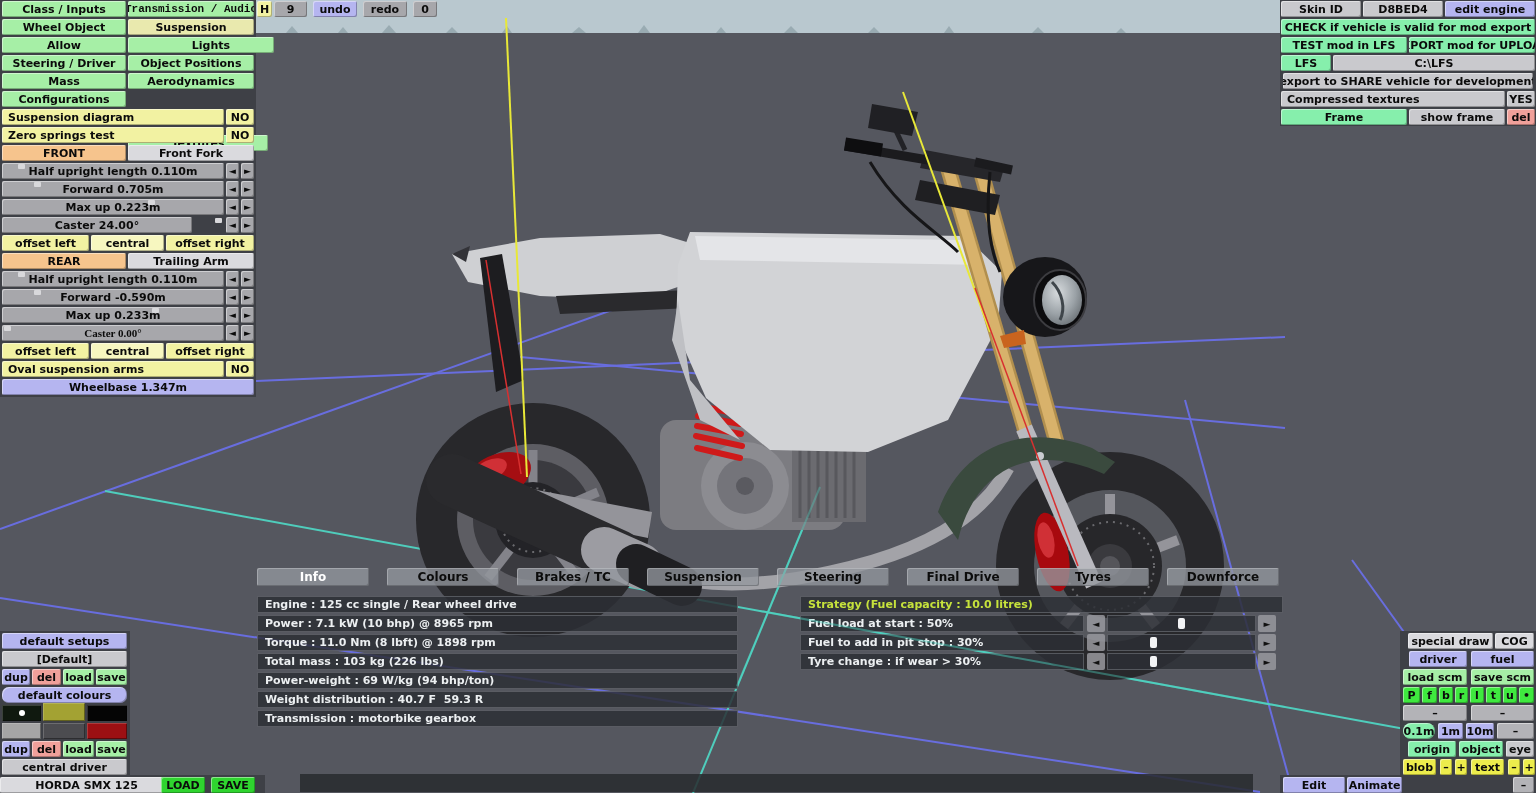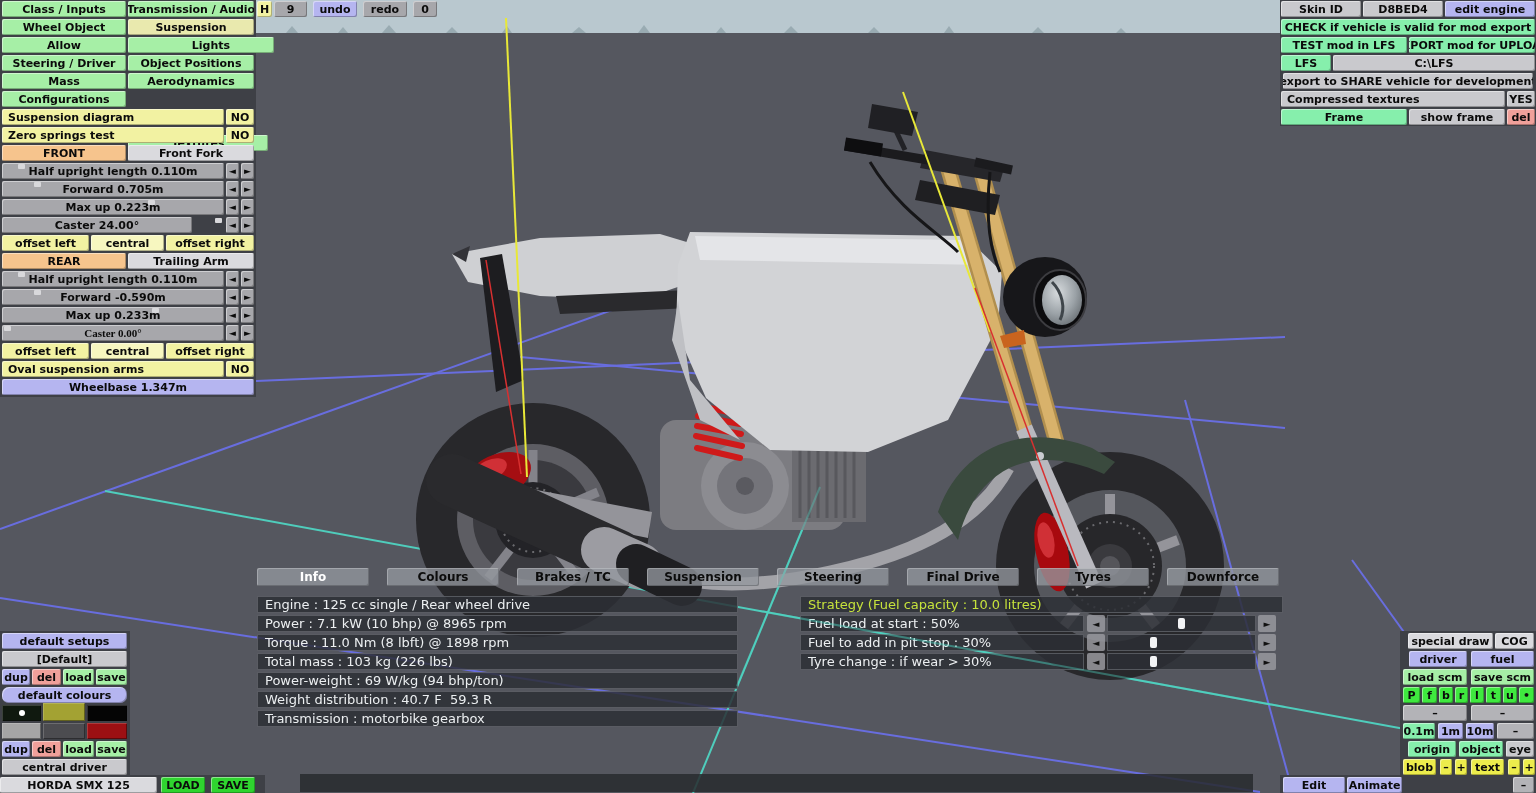--- a/index.html
+++ b/index.html
@@ -16,21 +16,21 @@
   .graybtn{background:#c9c9cd}.lgray{background:#dadade}.lav{background:#b5b5f0}
   .cyan{background:#86efac}.salmon{background:#f0a09a}.bgreen{background:#2fd42f}
   .vgreen{background:#3fe93f}.byellow{background:#ecec4c}.dgray{background:#b3b3b7}
   .handle-mark{position:absolute;width:7px;height:5px;background:#d8d8db;border-radius:1px;}
   .arrowbtn{font-size:9px;}
   .tab{position:absolute;top:568px;width:112px;height:18px;background:rgba(148,151,158,.78);
        color:#0c0c0c;font-weight:bold;font-size:12px;display:flex;align-items:center;justify-content:center;
        border-radius:2px;box-shadow:inset 1px 1px 0 rgba(255,255,255,.25), inset -1px -1px 0 rgba(0,0,0,.2);}
   .tab.active{color:#ffffff;}
   .drow{position:absolute;height:17px;background:rgba(44,46,52,.84);border:1px solid rgba(150,153,160,.4);
-        box-sizing:border-box;color:#eceff1;font-weight:normal;font-size:13px;display:flex;align-items:center;
+        box-sizing:border-box;color:#eceff1;font-weight:bold;font-size:11px;display:flex;align-items:center;
         padding-left:7px;white-space:pre;}
   .strategy-title{color:#c6e23c;}
   .sl-arrow{position:absolute;height:17px;width:18px;background:rgba(152,152,158,.85);border-radius:2px;
         display:flex;align-items:center;justify-content:center;font-size:9px;font-weight:bold;color:#111;}
   .sl-track{position:absolute;height:17px;background:rgba(44,46,52,.84);border:1px solid rgba(150,153,160,.4);box-sizing:border-box;}
   .sl-handle{position:absolute;top:2px;width:7px;height:11px;background:#f2f3f5;border-radius:2px;}
   .swatch{position:absolute;width:40px;height:16px;box-shadow:inset 1px 1px 0 rgba(255,255,255,.18), inset -1px -1px 0 rgba(0,0,0,.4);}
   .dot{width:6px;height:6px;border-radius:50%;background:#fff;}
   .bottombar{position:absolute;left:300px;top:774px;width:953px;height:18px;background:rgba(40,42,46,.85);}
   svg{display:block;}
@@ -186,21 +186,21 @@
   </svg>
 
   <div class="backing" style="left:0;top:0;width:256px;height:397px;"></div>
   <div class="backing" style="left:1280px;top:0;width:256px;height:126px;"></div>
   <div class="backing" style="left:0;top:631px;width:130px;height:146px;"></div>
   <div class="backing" style="left:0;top:775px;width:265px;height:18px;"></div>
   <div class="backing" style="left:1400px;top:631px;width:136px;height:144px;"></div>
   <div class="backing" style="left:1280px;top:775px;width:256px;height:18px;"></div>
 
   <div class="btn green" style="left:2px;top:1px;width:124px;">Class / Inputs</div>
-  <div class="btn green" style="left:128px;top:1px;width:126px;">Transmission / Audio</div>
+  <div class="btn green" style="left:128px;top:1px;width:126px;font-family:Liberation Mono, monospace;">Transmission / Audio</div>
   <div class="btn green" style="left:2px;top:19px;width:124px;">Wheel Object</div>
   <div class="btn sel" style="left:128px;top:19px;width:126px;">Suspension</div>
   <div class="btn green" style="left:2px;top:37px;width:124px;">Allow</div>
   <div class="btn green" style="left:128px;top:37px;width:126px;padding-left:20px;">Lights</div>
   <div class="btn green" style="left:2px;top:55px;width:124px;">Steering / Driver</div>
   <div class="btn green" style="left:128px;top:55px;width:126px;">Object Positions</div>
   <div class="btn green" style="left:2px;top:73px;width:124px;">Mass</div>
   <div class="btn green" style="left:128px;top:73px;width:126px;">Aerodynamics</div>
   <div class="btn green" style="left:2px;top:91px;width:124px;">Configurations</div>
   <div class="btn green" style="left:128px;top:91px;width:140px;margin-top:44px;">Textures</div>
@@ -351,21 +351,21 @@
   <div class="swatch" style="left: 87px; top: 705px; background: rgb(5, 5, 5);"></div>
   <div class="swatch" style="left: 2px; top: 723px; width: 39px; background: rgb(165, 165, 165);"></div>
   <div class="swatch" style="left: 43px; top: 723px; width: 42px; background: rgb(76, 76, 80);"></div>
   <div class="swatch" style="left: 87px; top: 723px; background: rgb(156, 16, 19);"></div>
 
   <div class="btn lav" style="left:2px;top:741px;width:28px;">dup</div>
   <div class="btn salmon" style="left:32px;top:741px;width:29px;">del</div>
   <div class="btn green" style="left:63px;top:741px;width:31px;">load</div>
   <div class="btn green" style="left:96px;top:741px;width:31px;">save</div>
   <div class="btn graybtn" style="left:2px;top:759px;width:125px;">central driver</div>
-  <div class="btn lgray" style="left:0px;top:777px;width:157px;">HORDA SMX 125</div>
+  <div class="btn lgray" style="left:0px;top:777px;width:157px;padding-left:8px;">HORDA SMX 125</div>
   <div class="btn bgreen" style="left:161px;top:777px;width:44px;">LOAD</div>
   <div class="btn bgreen" style="left:211px;top:777px;width:44px;">SAVE</div>
 
   <div class="btn lgray" style="left:1408px;top:633px;width:85px;">special draw</div>
   <div class="btn lgray" style="left:1495px;top:633px;width:39px;">COG</div>
   <div class="btn lav" style="left:1409px;top:651px;width:58px;">driver</div>
   <div class="btn lav" style="left:1471px;top:651px;width:63px;">fuel</div>
   <div class="btn green" style="left:1403px;top:669px;width:64px;">load scm</div>
   <div class="btn green" style="left:1471px;top:669px;width:63px;">save scm</div>
 
@@ -374,21 +374,21 @@
   <div class="btn vgreen" style="left:1439px;top:687px;width:14px;">b</div>
   <div class="btn vgreen" style="left:1455px;top:687px;width:13px;">r</div>
   <div class="btn vgreen" style="left:1470px;top:687px;width:14px;">l</div>
   <div class="btn vgreen" style="left:1486px;top:687px;width:15px;">t</div>
   <div class="btn vgreen" style="left:1503px;top:687px;width:14px;">u</div>
   <div class="btn vgreen" style="left:1519px;top:687px;width:15px;">•</div>
 
   <div class="btn dgray" style="left:1403px;top:705px;width:64px;">–</div>
   <div class="btn dgray" style="left:1471px;top:705px;width:63px;">–</div>
 
-  <div class="btn cyan" style="left:1403px;top:723px;width:32px;">0.1m</div>
+  <div class="btn cyan" style="left:1403px;top:723px;width:32px;border-radius:8px;">0.1m</div>
   <div class="btn lav" style="left:1438px;top:723px;width:25px;">1m</div>
   <div class="btn lav" style="left:1466px;top:723px;width:28px;">10m</div>
   <div class="btn dgray" style="left:1497px;top:723px;width:37px;">–</div>
 
   <div class="btn cyan" style="left:1408px;top:741px;width:48px;">origin</div>
   <div class="btn cyan" style="left:1459px;top:741px;width:44px;">object</div>
   <div class="btn graybtn" style="left:1506px;top:741px;width:28px;">eye</div>
 
   <div class="btn byellow" style="left:1403px;top:759px;width:33px;">blob</div>
   <div class="btn byellow" style="left:1440px;top:759px;width:12px;">–</div>

